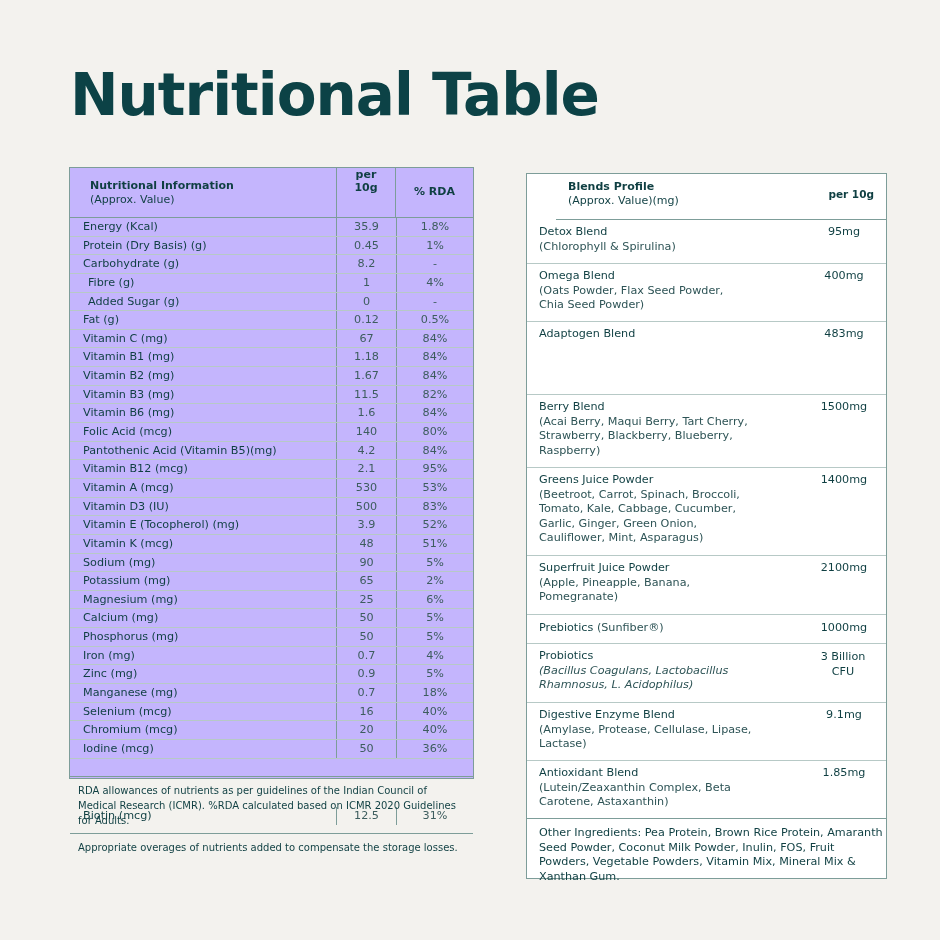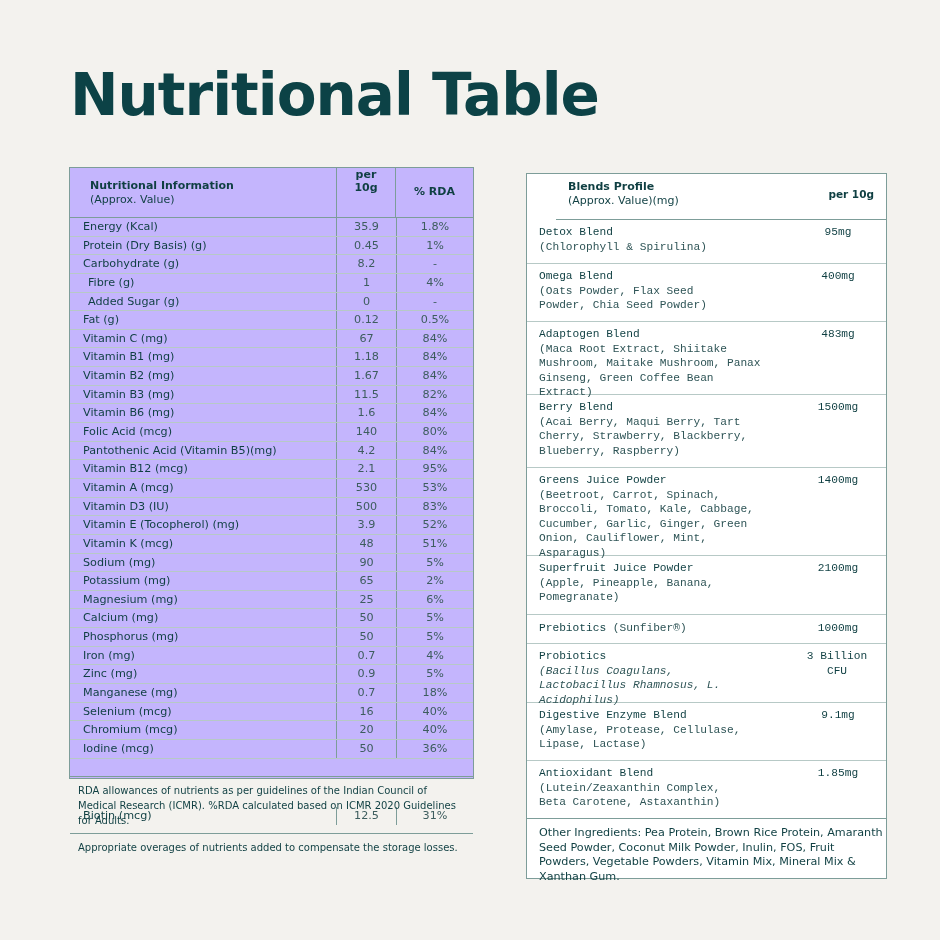--- a/index.html
+++ b/index.html
@@ -32,21 +32,21 @@
   .lbody { height:559px; border-bottom:1.5px solid #7d9d99; box-sizing:border-box; }
   .note { padding:6px 8px; box-sizing:border-box; line-height:15px; font-size:10px; }
   .note1 { height:57px; border-bottom:1.5px solid #7d9d99; }
   .rtable {
     position:absolute; left:526px; top:173px; width:361px; height:706px;
     background:#fff; border:1.5px solid #7d9d99; box-sizing:border-box; font-size:11.2px;
   }
   .rhead { display:flex; height:46px; border-bottom:1.5px solid #7d9d99; padding:6px 12px 0 12px; box-sizing:border-box;margin-left:29px; }
   .rhead .l { flex:1; }
   .rhead .r { width:80px; text-align:right; font-weight:bold; font-size:10.5px; padding-top:8px; }
-  .blend { display:flex; border-bottom:1.5px solid #b7c9c6; padding:5px 18px 0 12px; box-sizing:border-box; line-height:14.6px;font-family:Liberation Mono, monospace; }
+  .blend { display:flex; border-bottom:1.5px solid #b7c9c6; padding:5px 12px 0 12px; box-sizing:border-box; line-height:14.6px; }
   .blend .l { flex:1; }
   .blend .name { display:block; }
   .blend .ing { display:block; color:#2e5456; }
   .blend .ing.it { font-style:italic; }
   .blend .amt { width:80px; text-align:center; padding-left:20px; box-sizing:border-box; }
   .other { padding:7px 3px 0 12px; box-sizing:border-box; line-height:14.5px; font-size:11.2px; }
 </style>
 </head>
 <body>
 
@@ -240,21 +240,20 @@
     <div class="l" style="width:195px;flex:none">
         <span class="name">Omega Blend</span>
         <span class="ing">(Oats Powder, Flax Seed Powder, Chia Seed Powder)</span>
       </div>
     <div style="flex:1"></div>
     <div class="amt">400mg</div>
   </div>
   <div class="blend" style="height:73px">
     <div class="l" style="width:230px;flex:none">
         <span class="name">Adaptogen Blend</span>
-        <span class="ing">(Maca Root Extract, Shiitake Mushroom, Maitake Mushroom, Panax Ginseng, Green Coffee Bean Extract)</span>
       </div>
     <div style="flex:1"></div>
     <div class="amt">483mg</div>
   </div>
   <div class="blend" style="height:73px">
     <div class="l" style="width:222px;flex:none">
         <span class="name">Berry Blend</span>
         <span class="ing">(Acai Berry, Maqui Berry, Tart Cherry, Strawberry, Blackberry, Blueberry, Raspberry)</span>
       </div>
     <div style="flex:1"></div>

